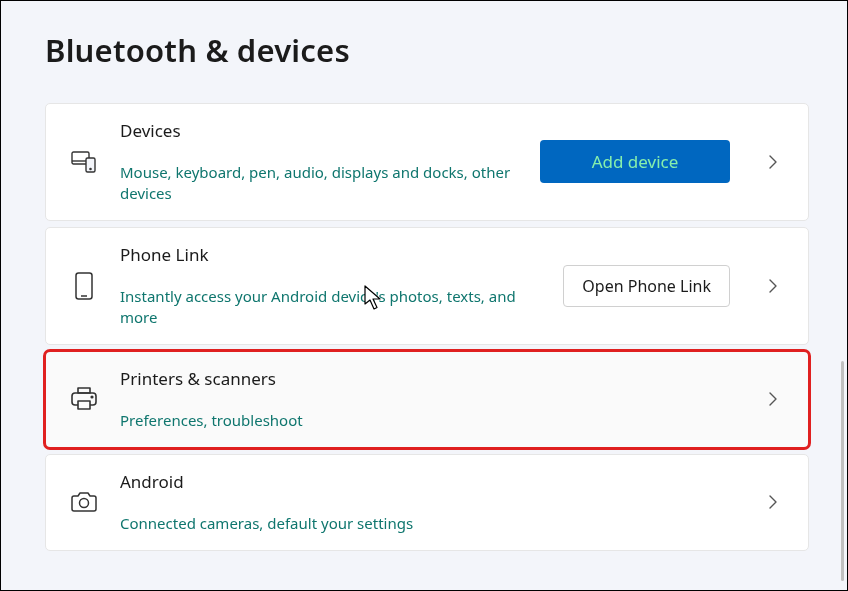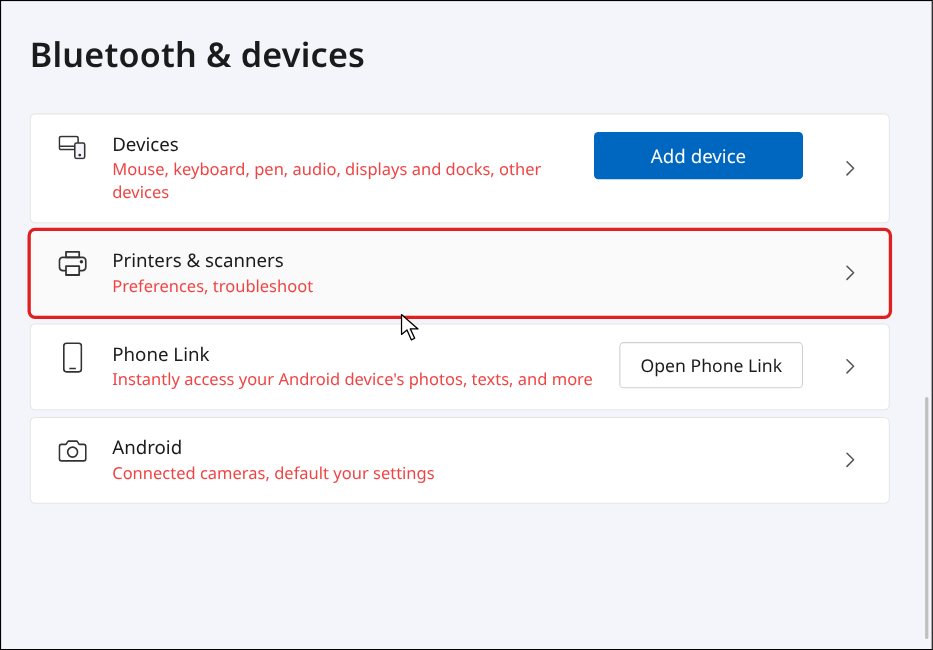--- a/index.html
+++ b/index.html
@@ -6,36 +6,37 @@
     body {
       font-family: "Segoe UI", -apple-system, system-ui, sans-serif;
       background: #f3f5fa;
       width: 848px;
       height: 591px;
       overflow: hidden;
       border: 1px solid #000;
       position: relative;
     }
     .container {
-      padding: 28px 38px 0 26px;
+      padding: 28px 38px 0 44px;
     }
     h1.page-title {
       font-size: 31px;
       font-weight: 600;
       color: #1b1b1b;
       margin-bottom: 32px;
       letter-spacing: 0.2px;
     }
     .card {
       background: #fff;
       border: 1px solid #e6e6e6;
       border-radius: 5px;
       padding: 16px 20px 16px 20px;
       margin-bottom: 6px;
       display: flex;
+      align-items: center;
       gap: 22px;
     }
     .card.highlighted {
       outline: 3px solid #e02020;
       outline-offset: -1px;
       background: #fafafa;
     }
     .card-icon {
       width: 28px;
       height: 28px;
@@ -50,30 +51,30 @@
       flex: 1;
       min-width: 0;
     }
     .card-title {
       font-size: 17px;
       color: #1b1b1b;
       line-height: 1.35;
     }
     .card-subtitle {
       font-size: 15px;
-      color: #ef4444;
+      color: #0f766e;
       line-height: 1.4;
-      margin-top: 1px;
+      margin-top: 19px;
     }
     .card-action {
       flex-shrink: 0;
     }
     .btn-primary {
       background: #0067c0;
-      color: #ffffff;
+      color: #86efac;
       border: none;
       border-radius: 4px;
       padding: 10px 34px;
       font-size: 17px;
       font-family: inherit;
       cursor: pointer;
       min-width: 190px;
     }
     .btn-secondary {
       background: #fff;
@@ -132,20 +133,41 @@
     <div class="card-action">
       <button class="btn-primary">Add device</button>
     </div>
     <div class="chevron">
       <svg width="10" height="16" viewBox="0 0 10 16" fill="none" stroke="currentColor" stroke-width="1.4" stroke-linecap="round" stroke-linejoin="round">
         <polyline points="2,2 8,8 2,14"></polyline>
       </svg>
     </div>
   </div>
 
+  <div class="card">
+    <div class="card-icon">
+      <svg width="18" height="28" viewBox="0 0 18 28" fill="none" stroke="currentColor" stroke-width="1.5">
+        <rect x="1" y="1" width="16" height="26" rx="2.5"></rect>
+        <line x1="6" y1="24" x2="12" y2="24"></line>
+      </svg>
+    </div>
+    <div class="card-body">
+      <div class="card-title">Phone Link</div>
+      <div class="card-subtitle">Instantly access your Android device's photos, texts, and more</div>
+    </div>
+    <div class="card-action">
+      <button class="btn-secondary">Open Phone Link</button>
+    </div>
+    <div class="chevron">
+      <svg width="10" height="16" viewBox="0 0 10 16" fill="none" stroke="currentColor" stroke-width="1.4" stroke-linecap="round" stroke-linejoin="round">
+        <polyline points="2,2 8,8 2,14"></polyline>
+      </svg>
+    </div>
+  </div>
+
   <div class="card highlighted">
     <div class="card-icon">
       <svg width="26" height="24" viewBox="0 0 26 24" fill="none" stroke="currentColor" stroke-width="1.6" stroke-linejoin="round">
         <rect x="7" y="1" width="12" height="5"></rect>
         <path d="M4 6 h18 a3 3 0 0 1 3 3 v6 a3 3 0 0 1 -3 3 h-3 M7 18 h-3 a3 3 0 0 1 -3 -3 v-6 a3 3 0 0 1 3 -3"></path>
         <rect x="7" y="14" width="12" height="8"></rect>
         <circle cx="21" cy="10" r="0.8" fill="currentColor"></circle>
       </svg>
     </div>
     <div class="card-body">
@@ -154,41 +176,20 @@
     </div>
     <div class="chevron">
       <svg width="10" height="16" viewBox="0 0 10 16" fill="none" stroke="currentColor" stroke-width="1.4" stroke-linecap="round" stroke-linejoin="round">
         <polyline points="2,2 8,8 2,14"></polyline>
       </svg>
     </div>
   </div>
 
   <div class="card">
     <div class="card-icon">
-      <svg width="18" height="28" viewBox="0 0 18 28" fill="none" stroke="currentColor" stroke-width="1.5">
-        <rect x="1" y="1" width="16" height="26" rx="2.5"></rect>
-        <line x1="6" y1="24" x2="12" y2="24"></line>
-      </svg>
-    </div>
-    <div class="card-body">
-      <div class="card-title">Phone Link</div>
-      <div class="card-subtitle">Instantly access your Android device's photos, texts, and more</div>
-    </div>
-    <div class="card-action">
-      <button class="btn-secondary">Open Phone Link</button>
-    </div>
-    <div class="chevron">
-      <svg width="10" height="16" viewBox="0 0 10 16" fill="none" stroke="currentColor" stroke-width="1.4" stroke-linecap="round" stroke-linejoin="round">
-        <polyline points="2,2 8,8 2,14"></polyline>
-      </svg>
-    </div>
-  </div>
-
-  <div class="card">
-    <div class="card-icon">
       <svg width="26" height="22" viewBox="0 0 26 22" fill="none" stroke="currentColor" stroke-width="1.5" stroke-linejoin="round">
         <path d="M3 5 h4 l2 -3 h8 l2 3 h4 a2 2 0 0 1 2 2 v11 a2 2 0 0 1 -2 2 h-20 a2 2 0 0 1 -2 -2 v-11 a2 2 0 0 1 2 -2 z"></path>
         <circle cx="13" cy="12" r="4.5"></circle>
       </svg>
     </div>
     <div class="card-body">
       <div class="card-title">Android</div>
       <div class="card-subtitle">Connected cameras, default your settings</div>
     </div>
     <div class="chevron">

